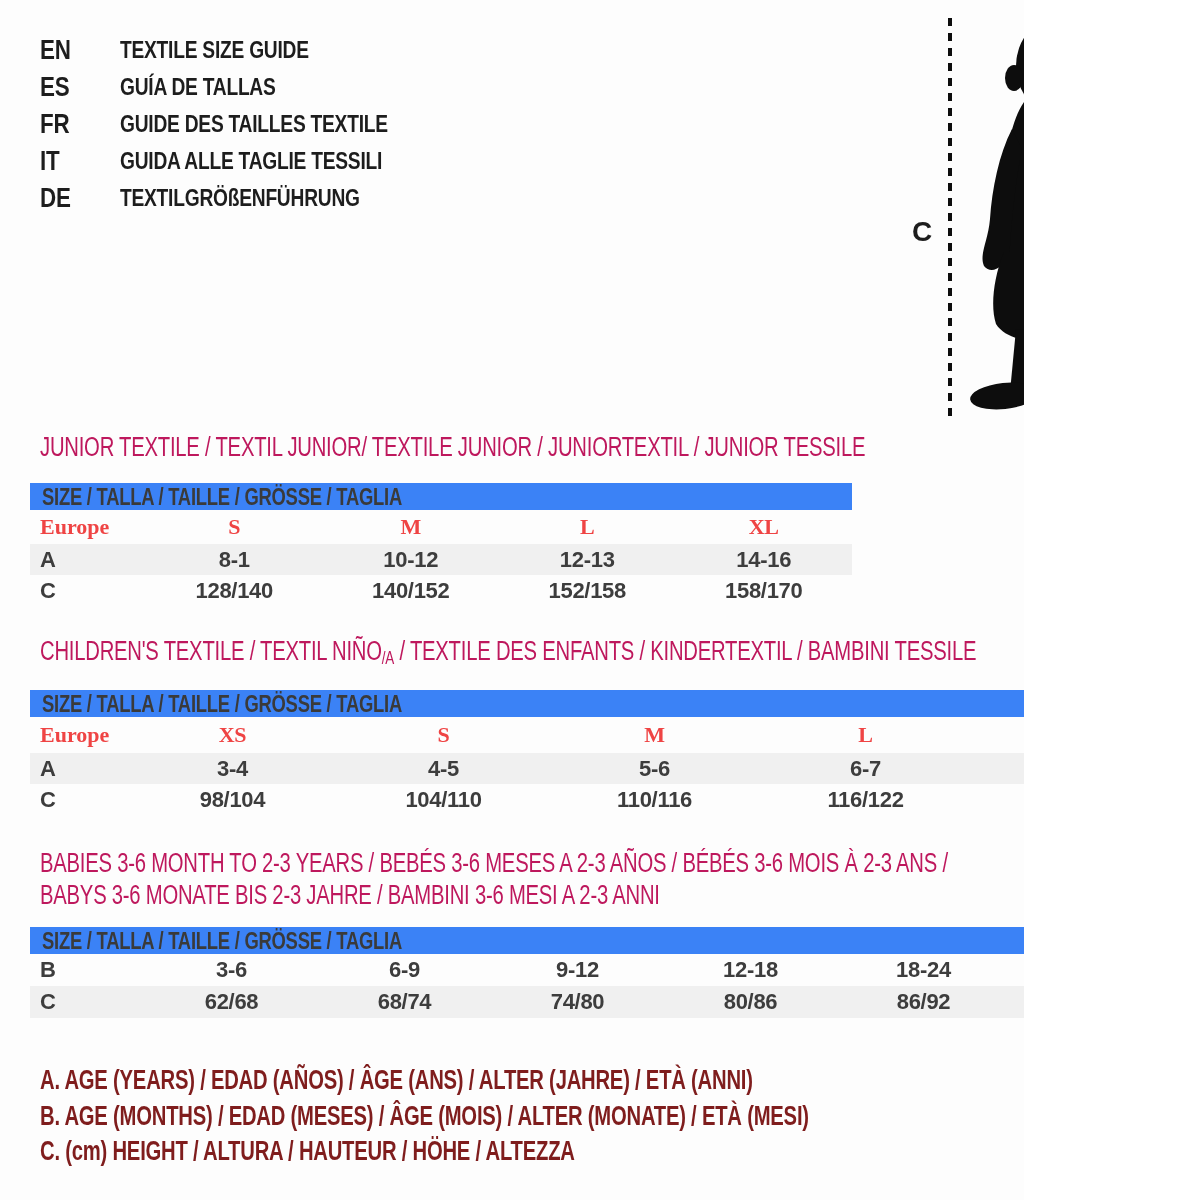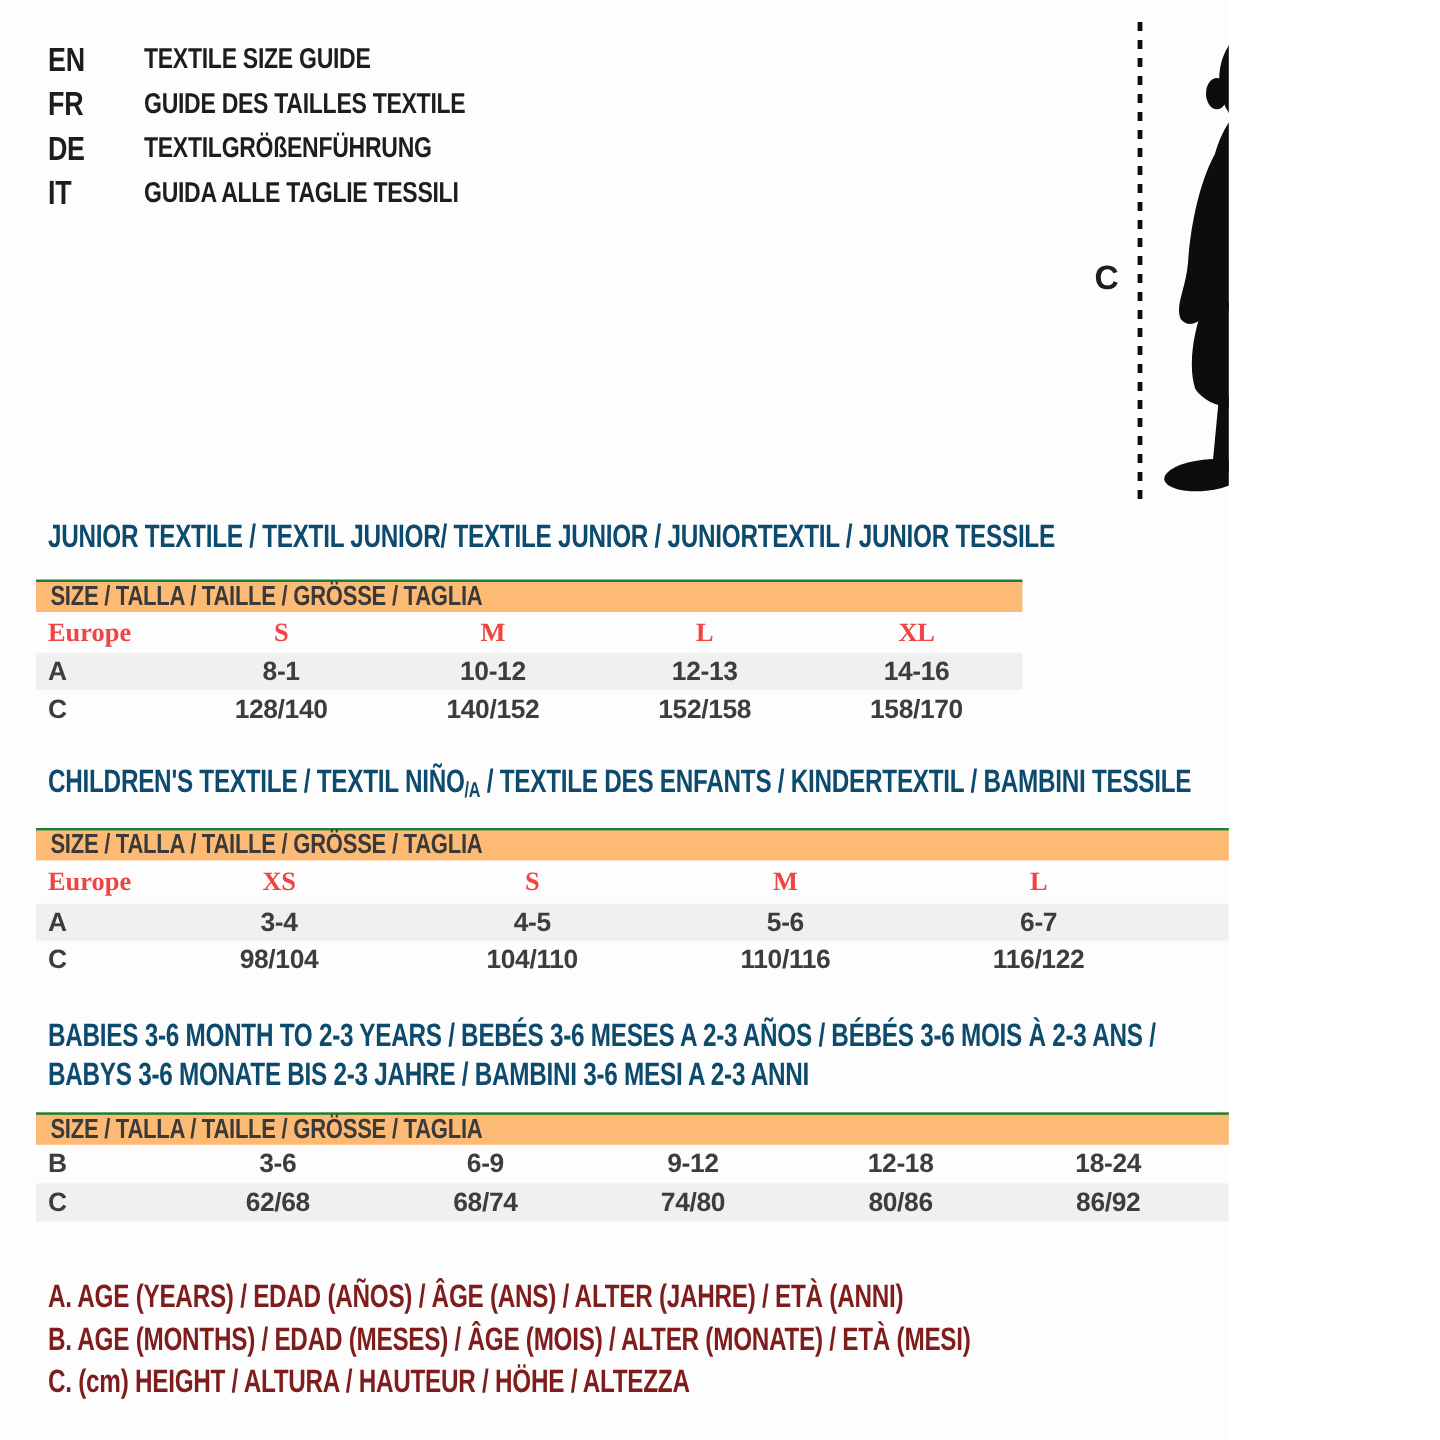--- a/index.html
+++ b/index.html
@@ -16,26 +16,26 @@
   .lang-code{width:80px;font-size:28px;font-weight:bold;}
   .lang-title{font-size:24px;font-weight:bold;}
 
   
   .dash-line{position:absolute;left:948px;top:18px;width:4px;height:398px;
     background:repeating-linear-gradient(180deg,#0d0d0d 0 8px,rgba(0,0,0,0) 8px 15px);}
   .c-label{position:absolute;left:912px;top:216px;font-size:28px;font-weight:bold;}
   .baby{position:absolute;left:963px;top:14px;}
 
   
-  .h-sec{position:absolute;left:40px;height:28px;line-height:28px;font-size:27px;font-weight:bold;color:#0c4a6e;}
+  .h-sec{position:absolute;left:40px;height:28px;line-height:28px;font-size:27px;font-weight:normal;color:#be185d;}
   .sub-a{font-size:18px;vertical-align:-4px;}
 
   
   .stable{position:absolute;left:30px;font-weight:bold;color:#3d3d3d;}
-  .size-bar{height:27px;background:#fdba74;border-top:2px solid #15803d;display:flex;align-items:flex-end;
+  .size-bar{height:27px;background:#3b82f6;border-top:2px solid #3b82f6;display:flex;align-items:center;
     padding-left:12px;box-sizing:border-box;font-size:23px;color:#3a3a3a;}
   .size-bar .cond80{transform-origin:0 50%;}
   .trow{display:flex;align-items:center;height:31px;font-size:22px;}
   .trow.hdr{height:34px;color:#ef4444;font-family:Liberation Serif, serif;}
   .trow.shade{background:#f0f0f0;}
   .rlabel{width:var(--lw);padding-left:10px;box-sizing:border-box;text-align:left;}
   .cell{flex:1;text-align:center;letter-spacing:-0.3px;}
 
   
   .legend-line{position:absolute;left:40px;height:28px;line-height:28px;font-size:27px;font-weight:bold;color:#7f1d1d;}
@@ -44,30 +44,34 @@
 <body>
 
 <div class="page">
 
   <div class="lang-block">
     <div class="lang-row">
       <span class="lang-code"><span class="cond80">EN</span></span>
       <span class="lang-title"><span class="cond80">TEXTILE SIZE GUIDE</span></span>
     </div>
     <div class="lang-row">
+      <span class="lang-code"><span class="cond80">ES</span></span>
+      <span class="lang-title"><span class="cond80">GUÍA DE TALLAS</span></span>
+    </div>
+    <div class="lang-row">
       <span class="lang-code"><span class="cond80">FR</span></span>
       <span class="lang-title"><span class="cond80">GUIDE DES TAILLES TEXTILE</span></span>
     </div>
     <div class="lang-row">
+      <span class="lang-code"><span class="cond80">IT</span></span>
+      <span class="lang-title"><span class="cond80">GUIDA ALLE TAGLIE TESSILI</span></span>
+    </div>
+    <div class="lang-row">
       <span class="lang-code"><span class="cond80">DE</span></span>
       <span class="lang-title"><span class="cond80">TEXTILGRÖßENFÜHRUNG</span></span>
-    </div>
-    <div class="lang-row">
-      <span class="lang-code"><span class="cond80">IT</span></span>
-      <span class="lang-title"><span class="cond80">GUIDA ALLE TAGLIE TESSILI</span></span>
     </div>
   </div>
 
   <div class="dash-line"></div>
   <div class="c-label">C</div>
   <svg class="baby" width="172" height="400" viewBox="0 0 170 400">
     <g fill="#0d0d0d">
       <ellipse cx="92" cy="52" rx="40" ry="47"></ellipse>
       <ellipse cx="50" cy="64" rx="9" ry="13"></ellipse>
       <ellipse cx="134" cy="60" rx="9" ry="13"></ellipse>

